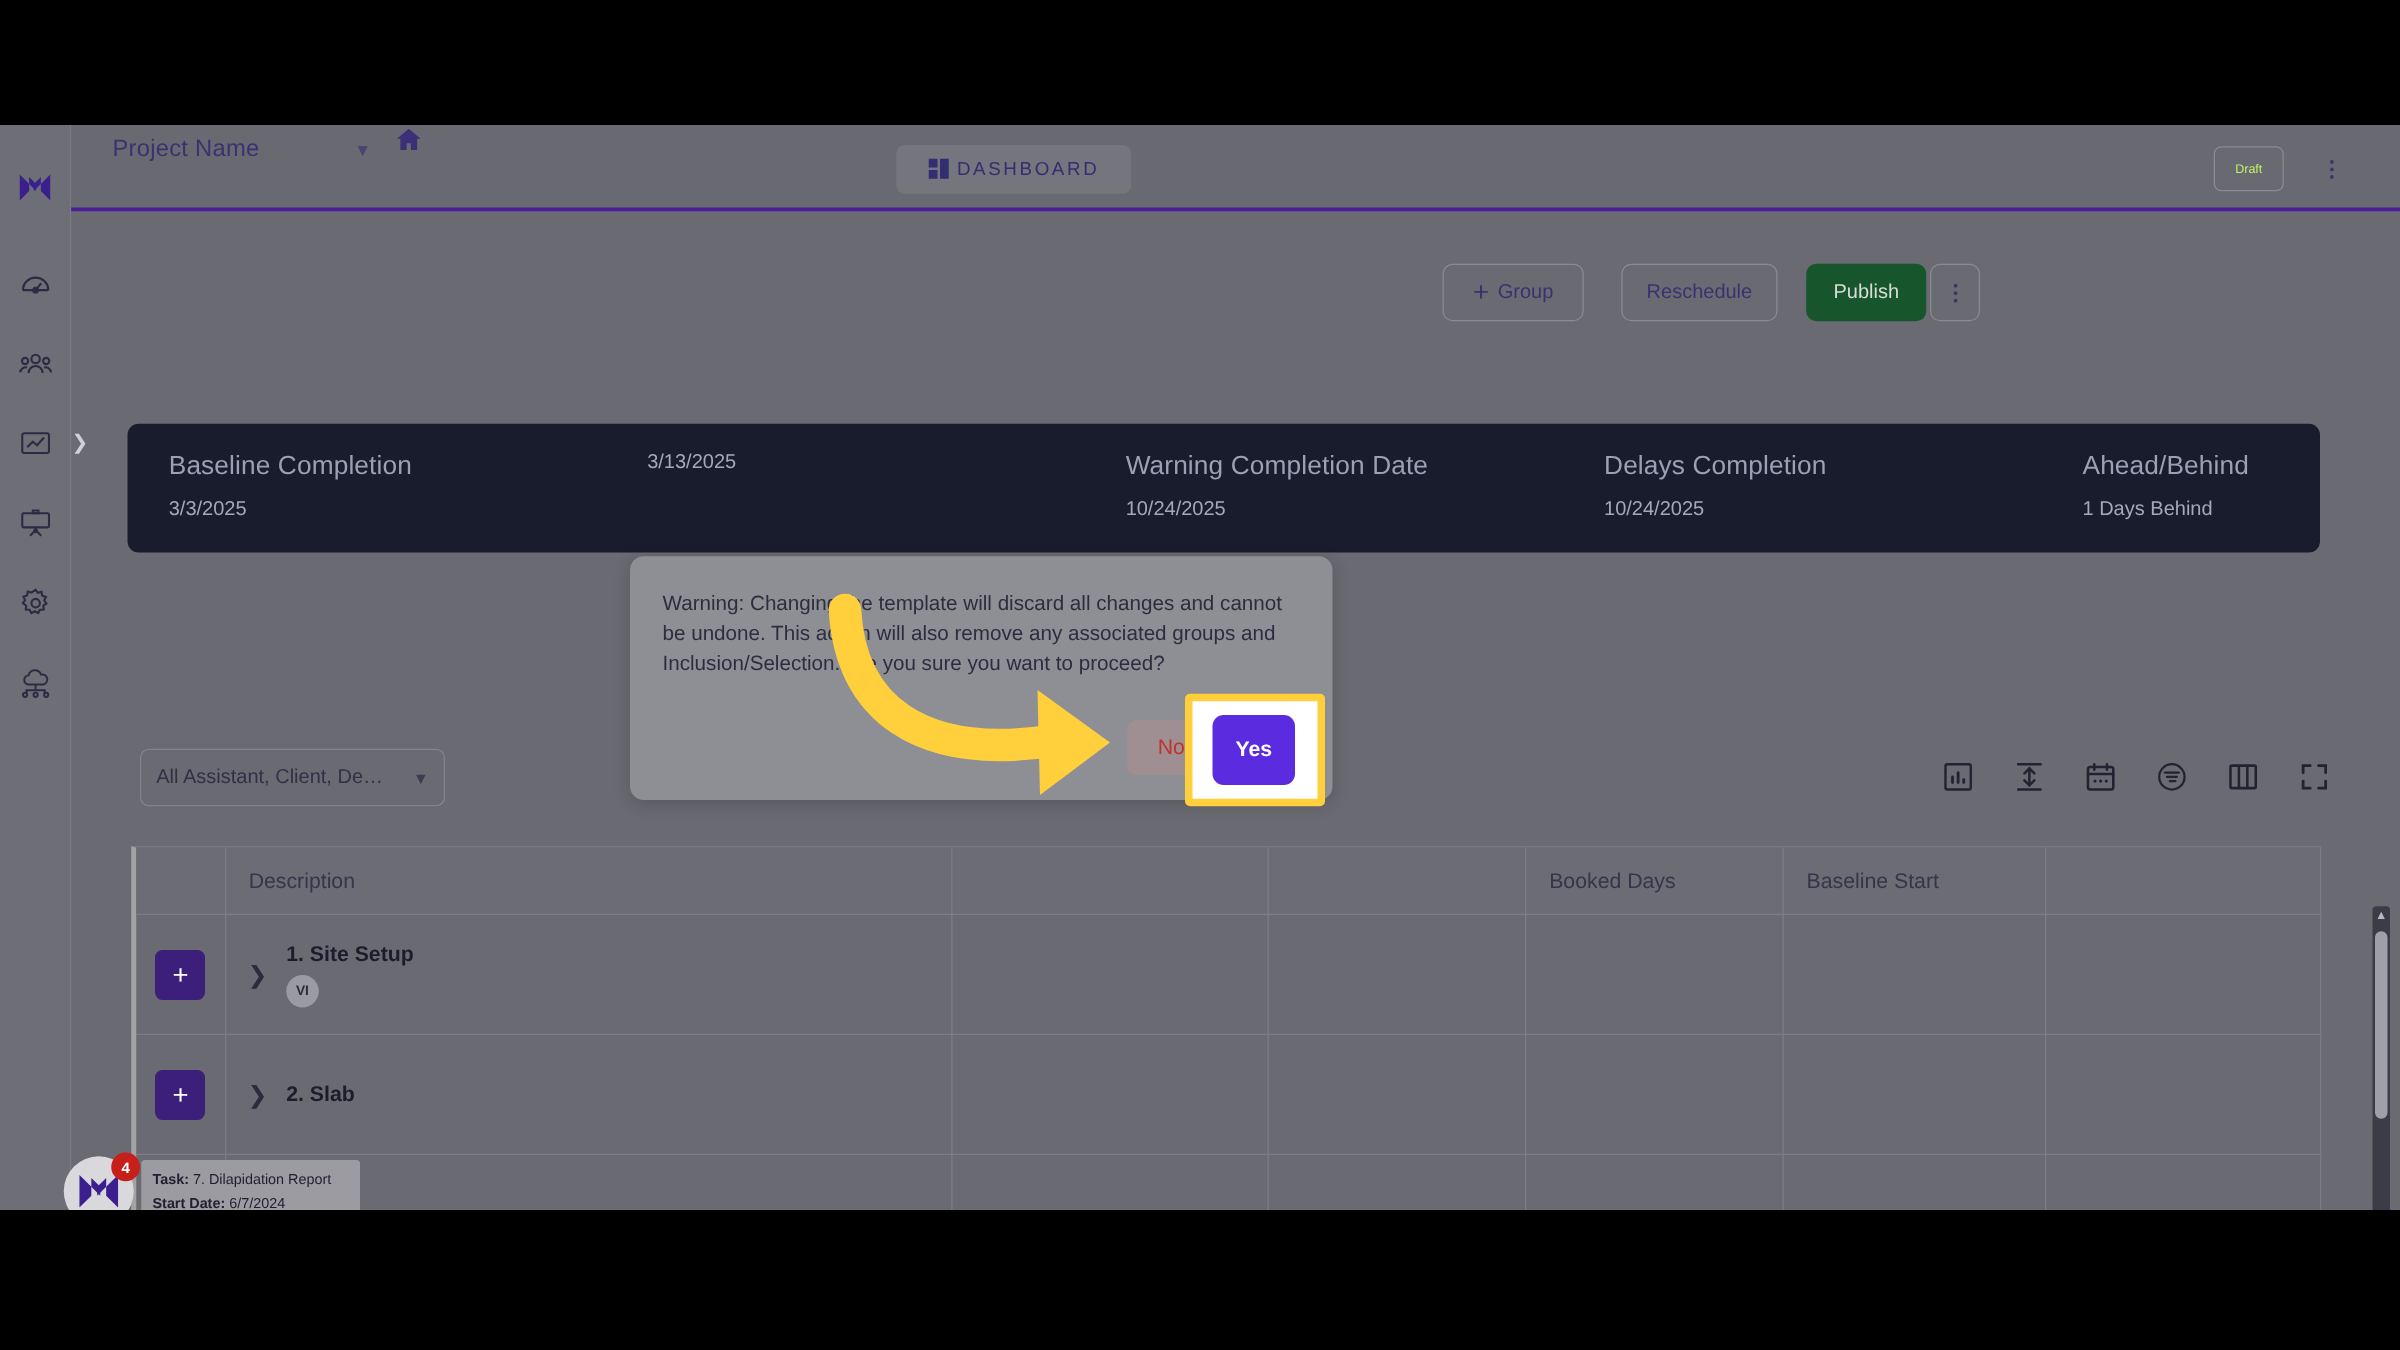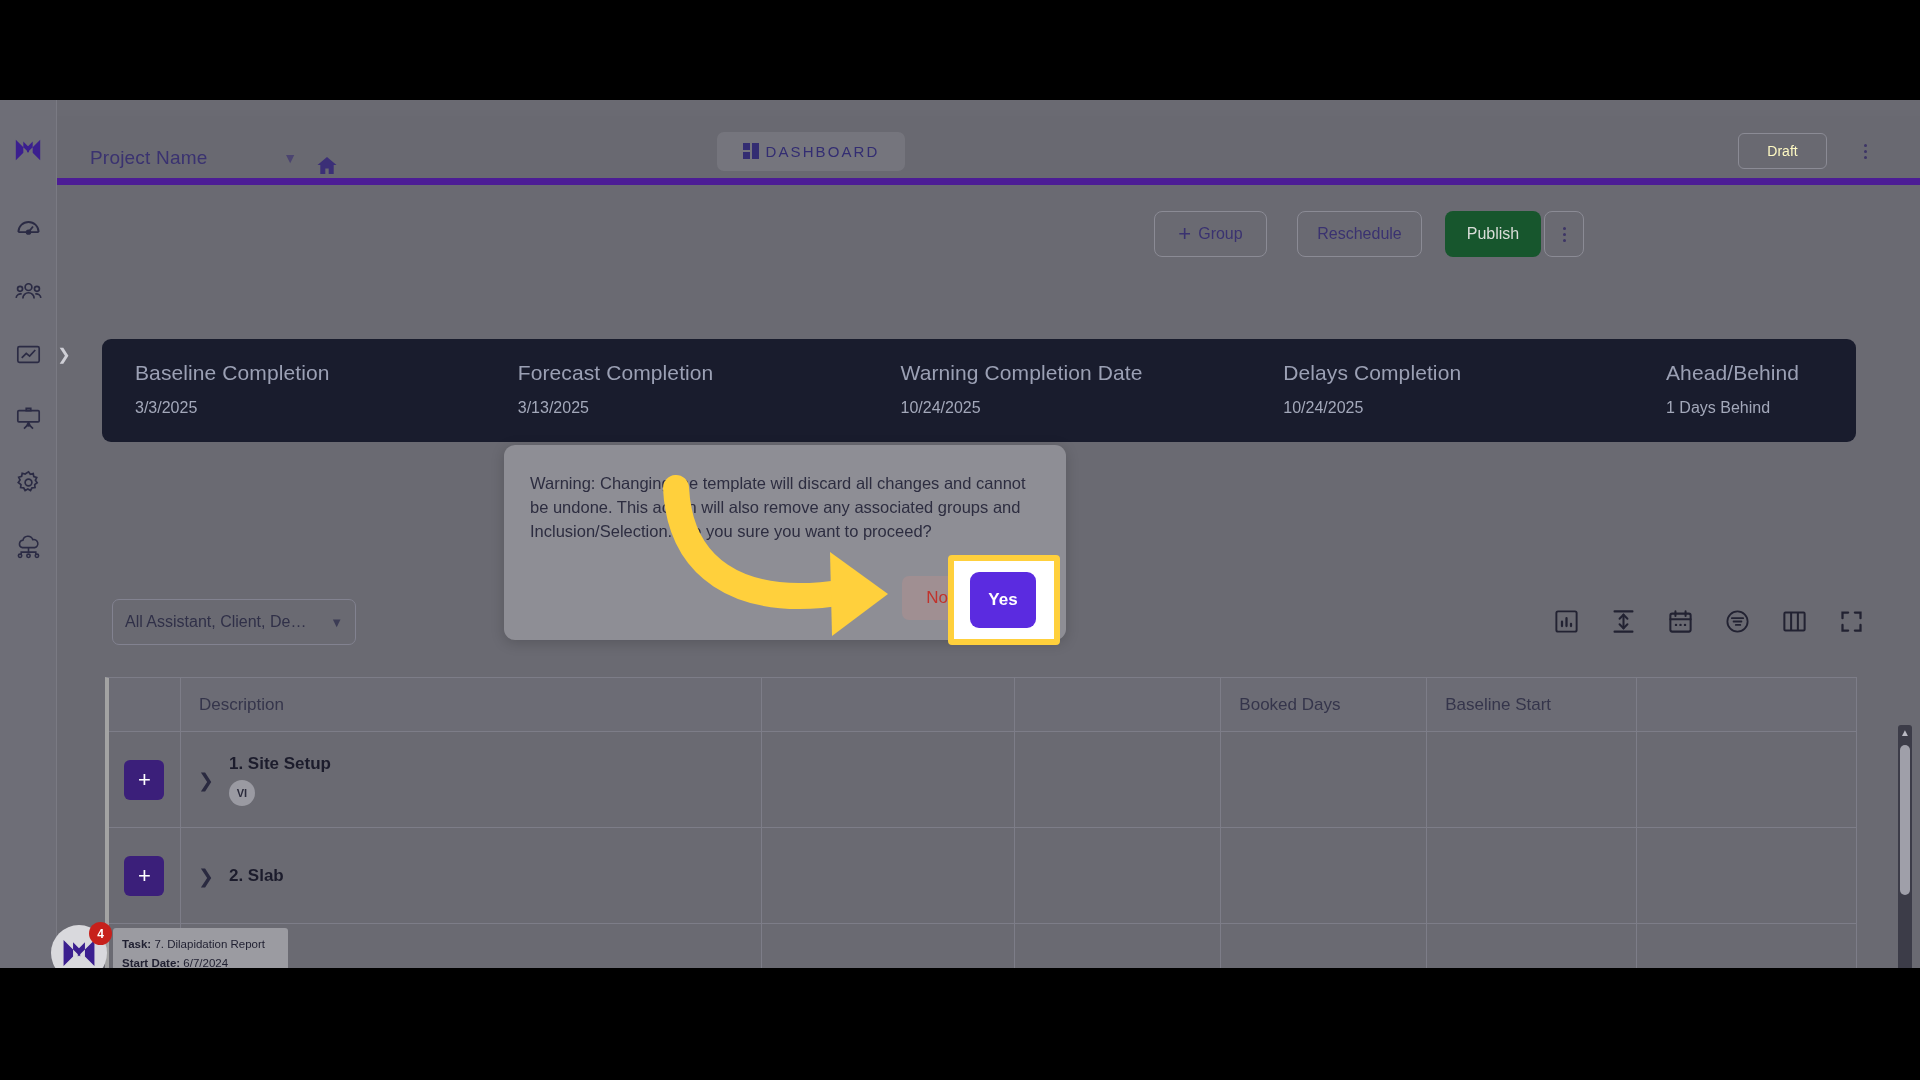--- a/index.html
+++ b/index.html
@@ -47,25 +47,25 @@
   
   #collapse-tab {
     position: absolute; left: 57px; top: 240px;
     width: 14px; height: 28px;
     display: flex; align-items: center; justify-content: center;
     color: #cfcfd6; font-size: 16px;
   }
 
   
   #topbar {
-    position: absolute; left: 57px; top: 16px;
+    position: absolute; left: 57px; top: 0;
     width: 1863px; height: 69px;
     background: #696971;
-    border-bottom: 7px solid #4c1d95;
-    display: flex; align-items: flex-end;
+    border-bottom: 3px solid #4c1d95;
+    display: flex; align-items: flex-start;
   }
   #project-select {
     display: flex; align-items: center;
     margin-left: 33px;
     min-width: 215px; height: 40px;
     color: #3c3468;
   }
   #project-name { font-size: 19px; color: #3a3270; letter-spacing: .2px; }
   #project-chevron { margin-left: auto; color: #4b4470; font-size: 14px; padding-right: 8px;}
   #home-icon { margin-left: 10px; color: #3b2f77; }
@@ -86,25 +86,25 @@
   .dash-glyph { width: 18px; height: 18px; position: relative; }
   .dash-glyph i {
     position: absolute; background: #332d72; display:block;
   }
   .dash-glyph i:nth-child(1){ left:0; top:0; width:7px; height:7px;}
   .dash-glyph i:nth-child(2){ left:9px; top:0; width:7px; height:16px;}
   .dash-glyph i:nth-child(3){ left:0; top:9px; width:7px; height:7px;}
 
   #draft-btn {
     position: absolute; right: 93px; top: 17px;
-    width: 89px; height: 36px;
+    width: 56px; height: 36px;
     border: 1px solid #8b8b95;
     border-radius: 6px;
     display: flex; align-items: center; justify-content: center;
-    font-size: 14px; color: #fef9c3;
+    font-size: 10px; color: #bef264;
   }
   #topbar-more {
     position: absolute; right: 44px; top: 20px;
     width: 22px; height: 30px;
     display:flex; flex-direction:column; align-items:center; justify-content:center; gap:3px;
   }
   .dot3 { width:3px; height:3px; border-radius:50%; background:#3d3566; display:block;}
 
   
   #action-row {
@@ -416,21 +416,20 @@
           <i class="dot3"></i>
       </div>
     </div>
 
     <div id="stats">
       <div class="stat">
         <div class="title">Baseline Completion</div>
         <div class="val">3/3/2025</div>
       </div>
       <div class="stat">
-        <div class="title">Forecast Completion</div>
         <div class="val">3/13/2025</div>
       </div>
       <div class="stat">
         <div class="title">Warning Completion Date</div>
         <div class="val">10/24/2025</div>
       </div>
       <div class="stat">
         <div class="title">Delays Completion</div>
         <div class="val">10/24/2025</div>
       </div>

